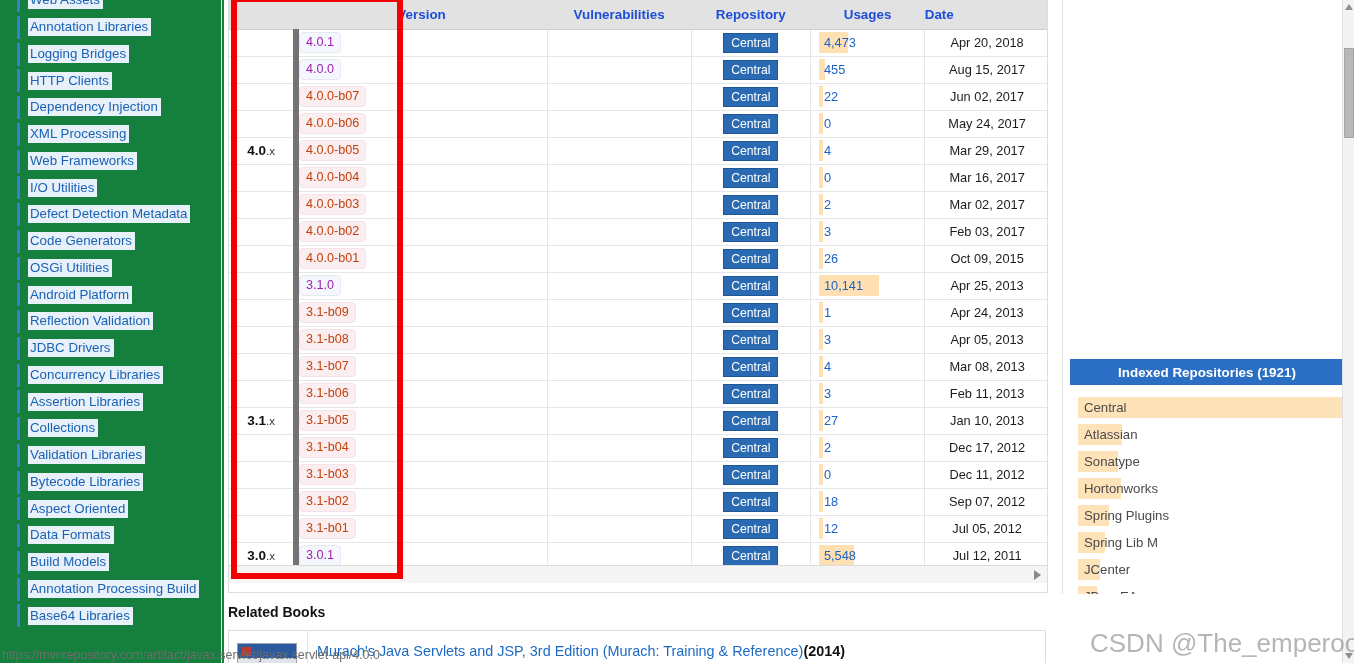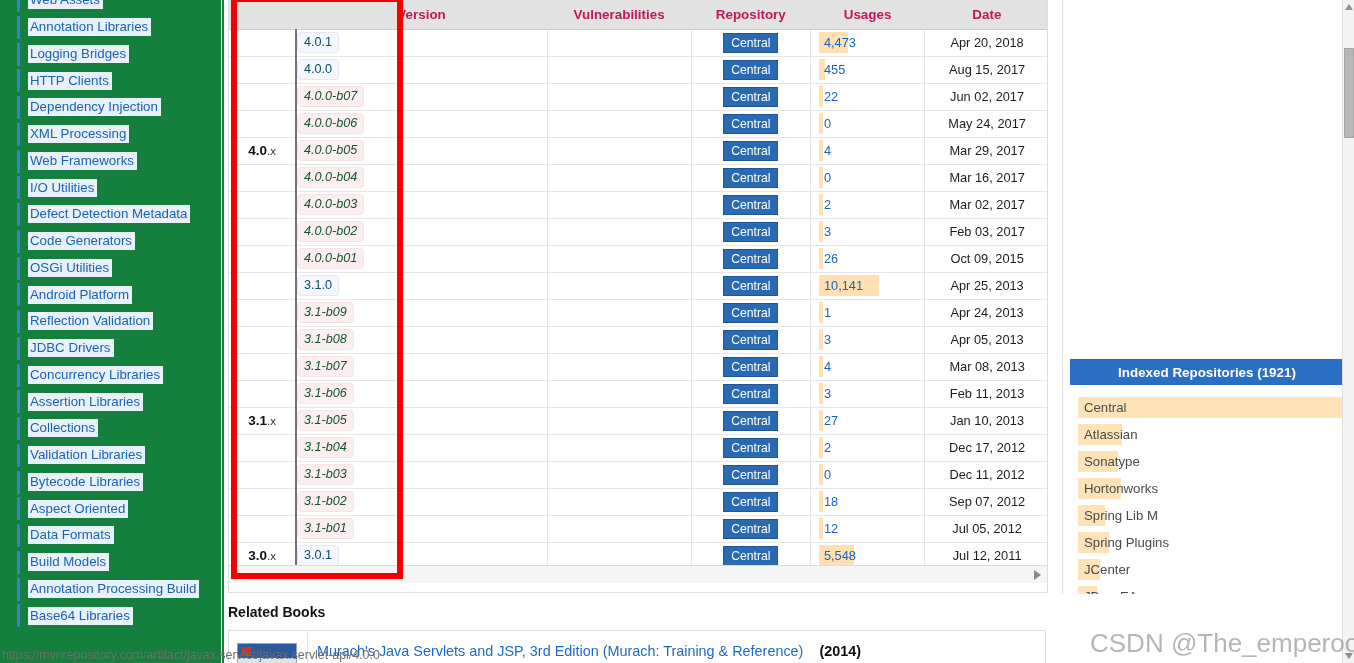--- a/index.html
+++ b/index.html
@@ -71,64 +71,64 @@
     overflow: hidden;
   }
   table.versions {
     border-collapse: collapse;
     width: 820px;
     table-layout: fixed;
     font-size: 13px;
   }
   table.versions th {
     background: #e2e2e2;
-    color: #be185d;
+    color: #1d4ed8;
     font-size: 13.4px;
     font-weight: bold;
     height: 29px;
     border-bottom: 1px solid #cfcfcf;
     padding: 0;
   }
   table.versions td {
     border-bottom: 1px solid #e6e6e6;
     height: 27px;
     padding: 0;
     vertical-align: middle;
   }
   .col-group  { width: 54px;  text-align: center; }
   .col-vers   { width: 202px; }
   .col-vuln   { width: 116px; }
   .col-repo   { width: 96px;  text-align: center; }
   .col-usg    { width: 92px;  }
-  .col-date   { width: 100px; text-align: center; }
+  .col-date   { width: 100px; text-align: left; }
 
   td.group-cell {
-    border-right: 2px solid #737373;
+    border-right: 6px solid #737373;
     text-align: center;
     font-size: 13.5px;
     color: #111;
   }
   .grp-major { font-weight: bold; font-size: 13.5px; }
   .grp-x { font-weight: normal; font-size: 11.5px; color: #333; }
 
   td.ver-cell {
     border-right: 1px solid #e6e6e6;
     padding-left: 10px;
   }
   .ver-badge {
     display: inline-block;
     font-size: 12.6px;
-    color: #0c4a6e;
+    color: #a21caf;
     padding: 2px 6px 3px 6px;
     border-radius: 4px;
     border: 1px solid #e7e7ee;
     line-height: 14px;
   }
   .ver-badge.release { background: #f4f7fd; border-color: #e4e9f3; }
-  .ver-badge.beta    { background: #fbeef1; border-color: #f6e3e8; color: #14532d; font-style: italic; }
+  .ver-badge.beta    { background: #fbeef1; border-color: #f6e3e8; color: #c2410c; }
 
   td.vuln-cell { border-right: 1px solid #e6e6e6; }
   td.repo-cell { border-right: 1px solid #e6e6e6; text-align: center; }
   .repo-badge {
     display: inline-block;
     background: #2a6ab3;
     color: #ffffff;
     font-size: 12.2px;
     padding: 2px 7px 2px 7px;
     line-height: 14px;
@@ -217,21 +217,21 @@
   #book-title {
     position: absolute;
     left: 88px; top: 12px;
     font-size: 14.4px;
     color: #1d6ac4;
     white-space: nowrap;
   }
   #book-year {
     color: #111;
     font-weight: bold;
-    margin-left: 16px;
+    margin-left: 0;
   }
 
   
   #red-box {
     position: absolute;
     left: 231px; top: -4px;
     width: 172px; height: 583px;
     border: 6px solid #f50000;
     pointer-events: none;
     z-index: 40;
@@ -767,26 +767,26 @@
         </div>
         <div class="repo-item">
           <div class="repo-hl" style="width: 40px;"></div>
           <span class="repo-name">Sonatype</span>
         </div>
         <div class="repo-item">
           <div class="repo-hl" style="width: 43px;"></div>
           <span class="repo-name">Hortonworks</span>
         </div>
         <div class="repo-item">
+          <div class="repo-hl" style="width: 31px;"></div>
+          <span class="repo-name">Spring Plugins</span>
+        </div>
+        <div class="repo-item">
           <div class="repo-hl" style="width: 27px;"></div>
           <span class="repo-name">Spring Lib M</span>
-        </div>
-        <div class="repo-item">
-          <div class="repo-hl" style="width: 31px;"></div>
-          <span class="repo-name">Spring Plugins</span>
         </div>
         <div class="repo-item">
           <div class="repo-hl" style="width: 22px;"></div>
           <span class="repo-name">JCenter</span>
         </div>
         <div class="repo-item">
           <div class="repo-hl" style="width: 19px;"></div>
           <span class="repo-name">JBossEA</span>
         </div>
         <div class="repo-item">

